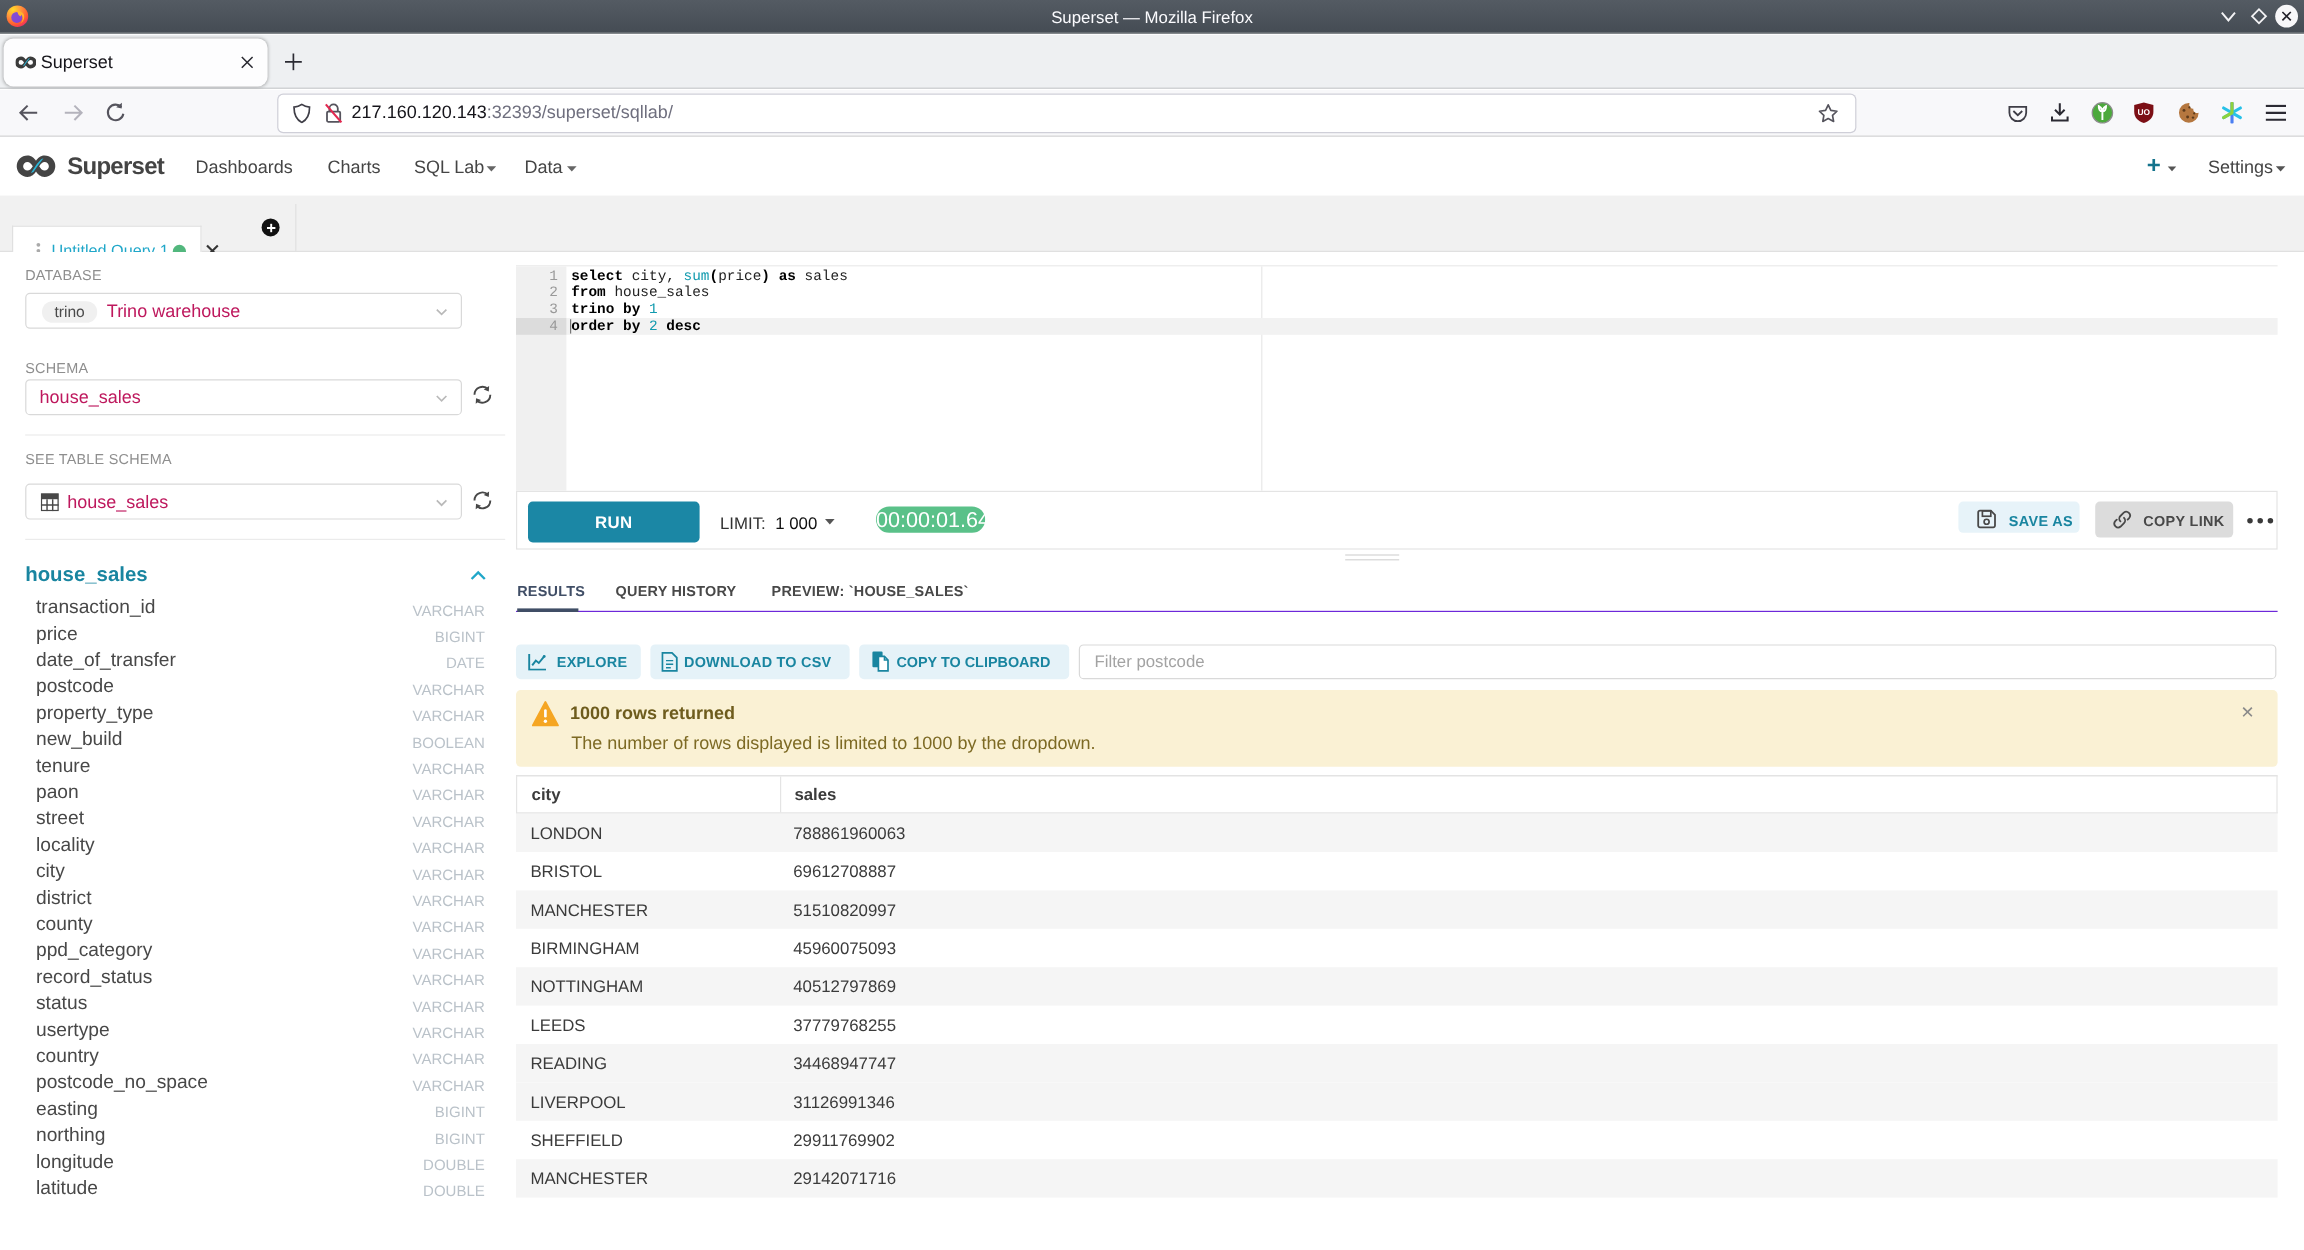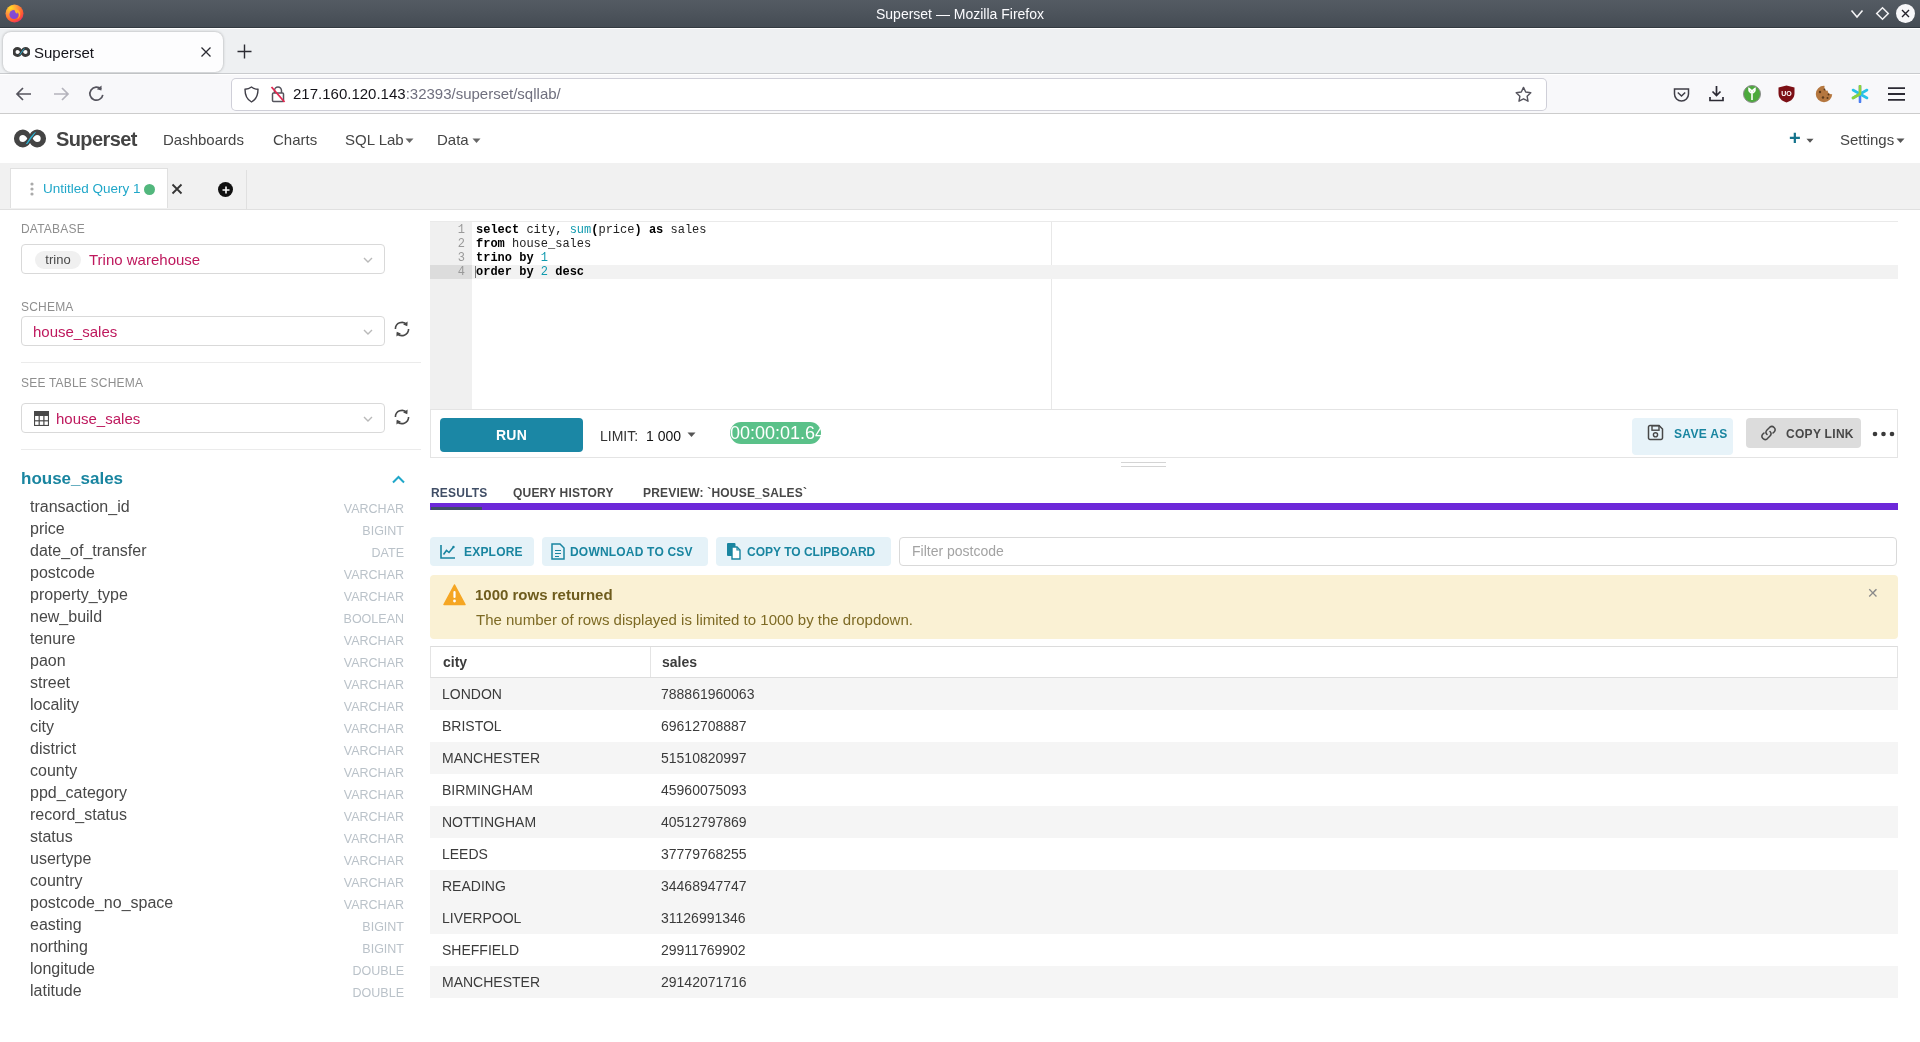--- a/index.html
+++ b/index.html
@@ -30,21 +30,21 @@
 #urltext span { color:#6f6f7e; }
 
 
 #appheader { left:0; top:114px; width:1920px; height:49px; background:#fff; }
 #sslogotext { left:56px; top:14px; font-size:20px; font-weight:bold; color:#444; letter-spacing:-0.6px; }
 .navitem { top:17px; font-size:15px; color:#454545; }
 
 
 #qtabs { left:0; top:163px; width:1920px; height:47px; background:#f1f1f1;
   border-bottom:1px solid #e0e0e0; }
-#qtab-active { left:10px; top:5px; width:158px; height:40px; background:#fff;
+#qtab-active { left:10px; top:25px; width:158px; height:40px; background:#fff;
   border:1px solid #e0e0e0; border-bottom:none; }
 #qtab-add { left:204px; top:7px; width:43px; height:40px;
   border-right:1px solid #e0e0e0; }
 
 
 #sidebar { left:0; top:210px; width:424px; height:832px; background:#fff; }
 .sidelabel { left:21px; font-size:12px; color:#8e8e8e; letter-spacing:.2px; }
 .sel { left:21px; width:364px; height:30px; border:1px solid #d9d9d9;
   border-radius:4px; background:#fff; }
 .seltext { font-size:15px; color:#be185d; }
@@ -77,29 +77,29 @@
 
 #edtoolbar { left:430px; top:409px; width:1468px; height:49px; background:#fff;
   border:1px solid #e4e4e4; }
 #runbtn { left:9px; top:8px; width:143px; height:34px; background:#1b87a5;
   border-radius:4px; color:#fff; font-size:14px; font-weight:bold;
   text-align:center; line-height:34px; letter-spacing:.3px; }
 #limitlbl { left:169px; top:18px; font-size:14px; color:#333; }
 #timer { left:299px; top:12px; width:91px; height:22px; background:#5ac189;
   border-radius:11px; color:#fff; font-size:18px; text-align:center;
   line-height:22px; }
-#saveas { left:1201px; top:8px; width:101px; height:37px; background:#e7f3f9;
+#saveas { left:1201px; top:8px; width:101px; height:26px; background:#e7f3f9;
   border-radius:4px;padding-left:36px; }
 #copylink { left:1315px; top:8px; width:115px; height:30px; background:#dcdcdc;
   border-radius:4px; }
 .btn12 { font-size:12px; font-weight:bold; letter-spacing:.3px; }
 
 
 #southtabs { left:430px; top:478px; width:1468px; height:32px; background:#fff;
-  border-bottom:7px solid #6d28d9; }
+  border-bottom:1px solid #6d28d9; }
 .stab { top:8px; font-size:12px; font-weight:bold; color:#484848; letter-spacing:.2px; }
 #stab-active { left:1px; color:#404e66; }
 #stab-ink { left:1px; top:29px; width:51px; height:3px; background:#404e66; }
 
 .bluebtn { top:537px; height:29px; background:#e5f2f8; border-radius:4px;
   color:#1985a0; font-size:12px; font-weight:bold; letter-spacing:.2px; white-space:nowrap; }
 #filterinput { left:899px; top:537px; width:998px; height:29px; background:#fff;
   border:1px solid #d9d9d9; border-radius:4px; color:#a3a3a3; font-size:14px;
   line-height:27px; padding-left:12px; }
 

